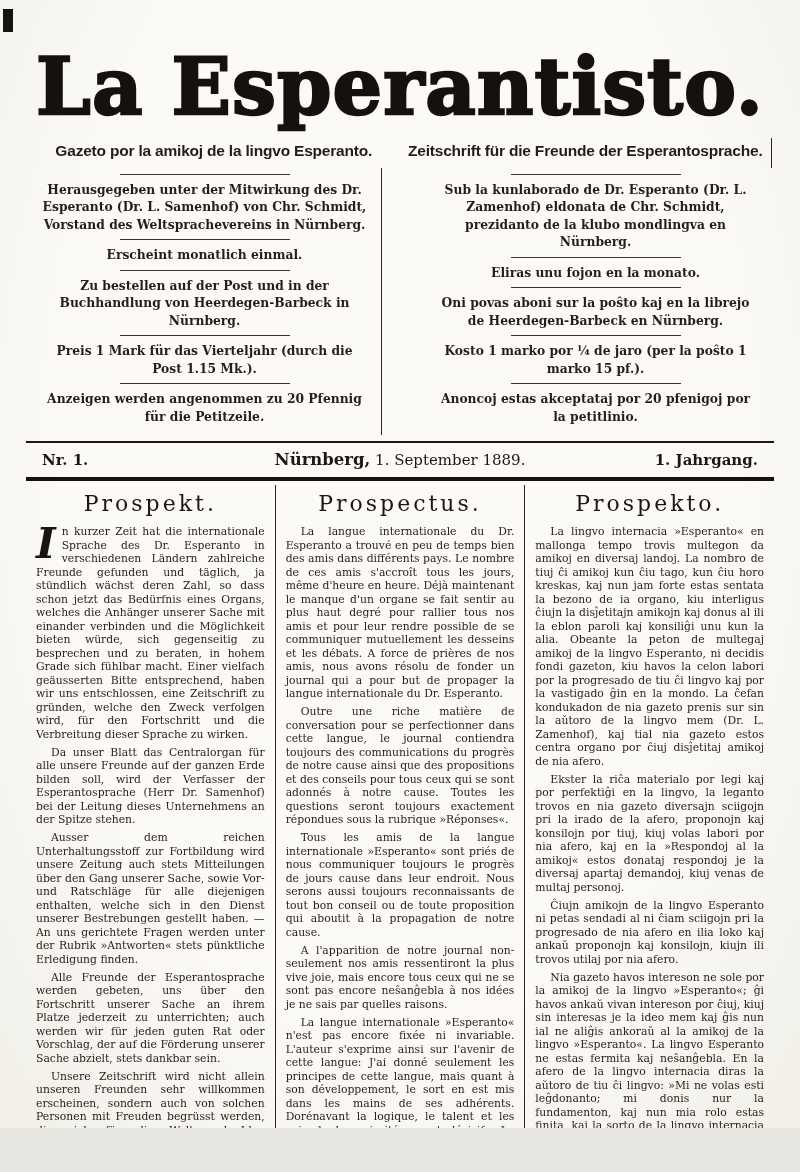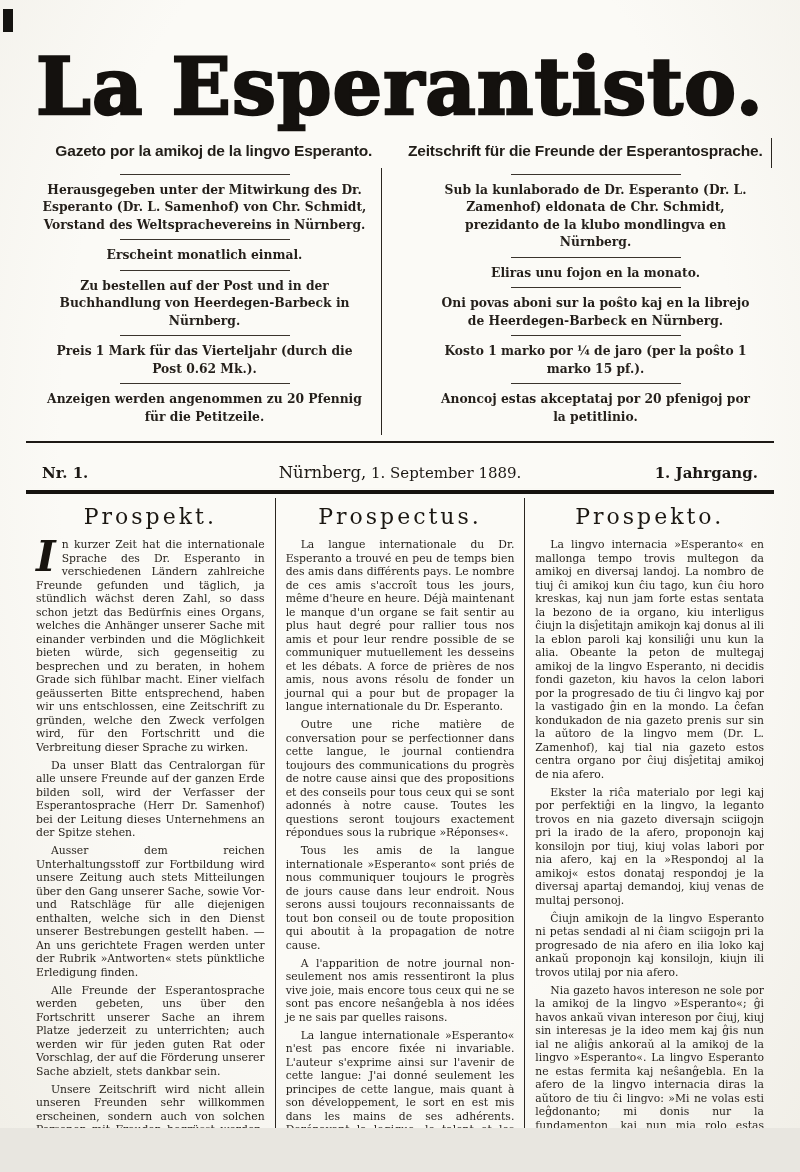--- a/index.html
+++ b/index.html
@@ -64,31 +64,31 @@
   .mast-item{margin:2px 0;}
 
   
   .dateline{
     margin:6px 26px 0 26px;
     border-top:2px solid #1d1915;
     border-bottom:4.5px solid #16130f;
     position:relative;
     display:flex;
     align-items:baseline;
-    padding:20px 16px 8px 16px;
+    padding:7px 16px 8px 16px;
     font-weight:bold;
     font-size:15px;
     justify-content:center;
   }
   .dateline:after{ 
     content:"";position:absolute;left:0;right:0;bottom:1.5px;height:1px;background:#f9f8f3;
   }
   .dl-issue{width:150px;text-align:left;}
   .dl-center{flex:1;text-align:center;font-weight:normal;}
-  .dl-place{font-weight:normal;font-size:16.5px;}
+  .dl-place{font-weight:bold;font-size:16.5px;}
   .dl-volume{width:150px;text-align:right;}
 
   
   .body-cols{
     display:flex;
     margin:4px 26px 0 26px;
     align-items:stretch;
     height:736px;
   }
   .col{
@@ -140,21 +140,21 @@
 
   <div class="mast-cols">
     <div class="mast-col v-divide">
       <hr class="short-rule">
       <div class="mast-item">Herausgegeben unter der Mitwirkung des Dr. Esperanto (Dr. L. Samenhof) von Chr. Schmidt, Vorstand des Weltsprachevereins in Nürnberg.</div>
       <hr class="short-rule">
       <div class="mast-item">Erscheint monatlich einmal.</div>
       <hr class="short-rule">
       <div class="mast-item">Zu bestellen auf der Post und in der Buchhandlung von Heerdegen-Barbeck in Nürnberg.</div>
       <hr class="short-rule">
-      <div class="mast-item">Preis 1 Mark für das Vierteljahr (durch die Post 0.62 Mk.).</div>
+      <div class="mast-item">Preis 1 Mark für das Vierteljahr (durch die Post 1.15 Mk.).</div>
       <hr class="short-rule">
       <div class="mast-item">Anzeigen werden angenommen zu 20 Pfennig für die Petitzeile.</div>
     </div>
     <div class="mast-col">
       <hr class="short-rule">
       <div class="mast-item">Sub la kunlaborado de Dr. Esperanto (Dr. L. Zamenhof) eldonata de Chr. Schmidt, prezidanto de la klubo mondlingva en Nürnberg.</div>
       <hr class="short-rule">
       <div class="mast-item">Eliras unu fojon en la monato.</div>
       <hr class="short-rule">
       <div class="mast-item">Oni povas aboni sur la poŝto kaj en la librejo de Heerdegen-Barbeck en Nürnberg.</div>

